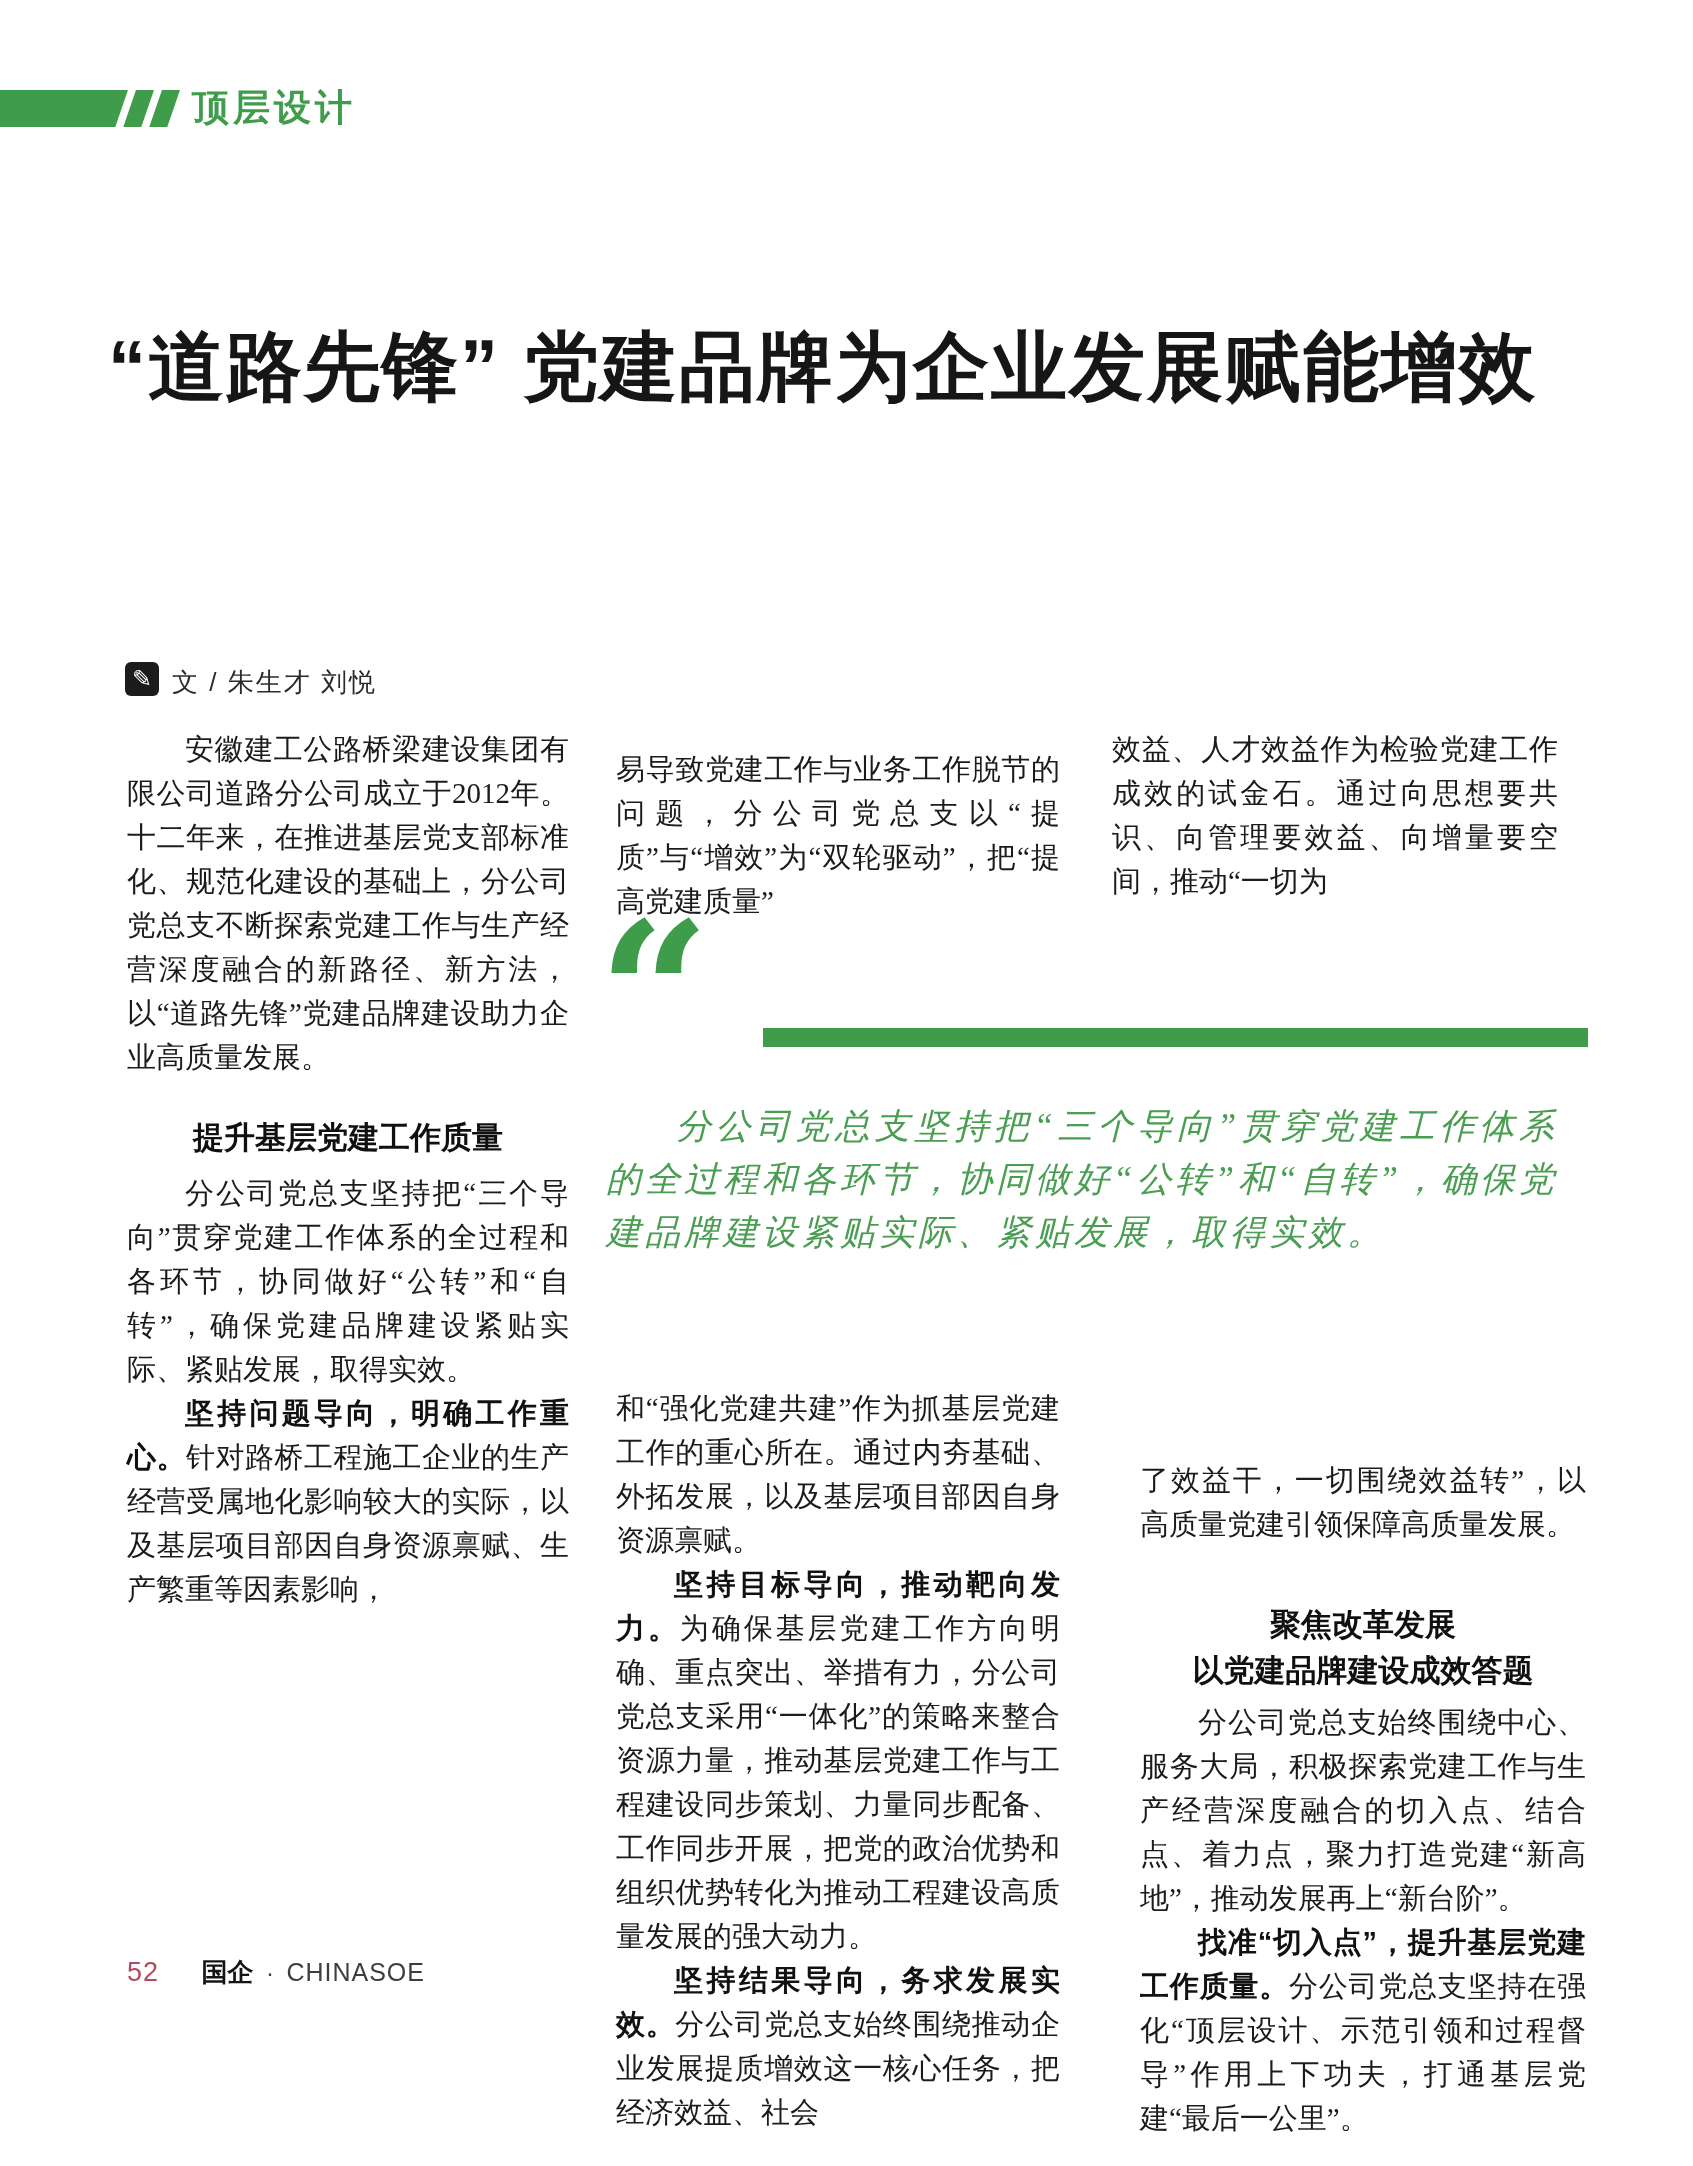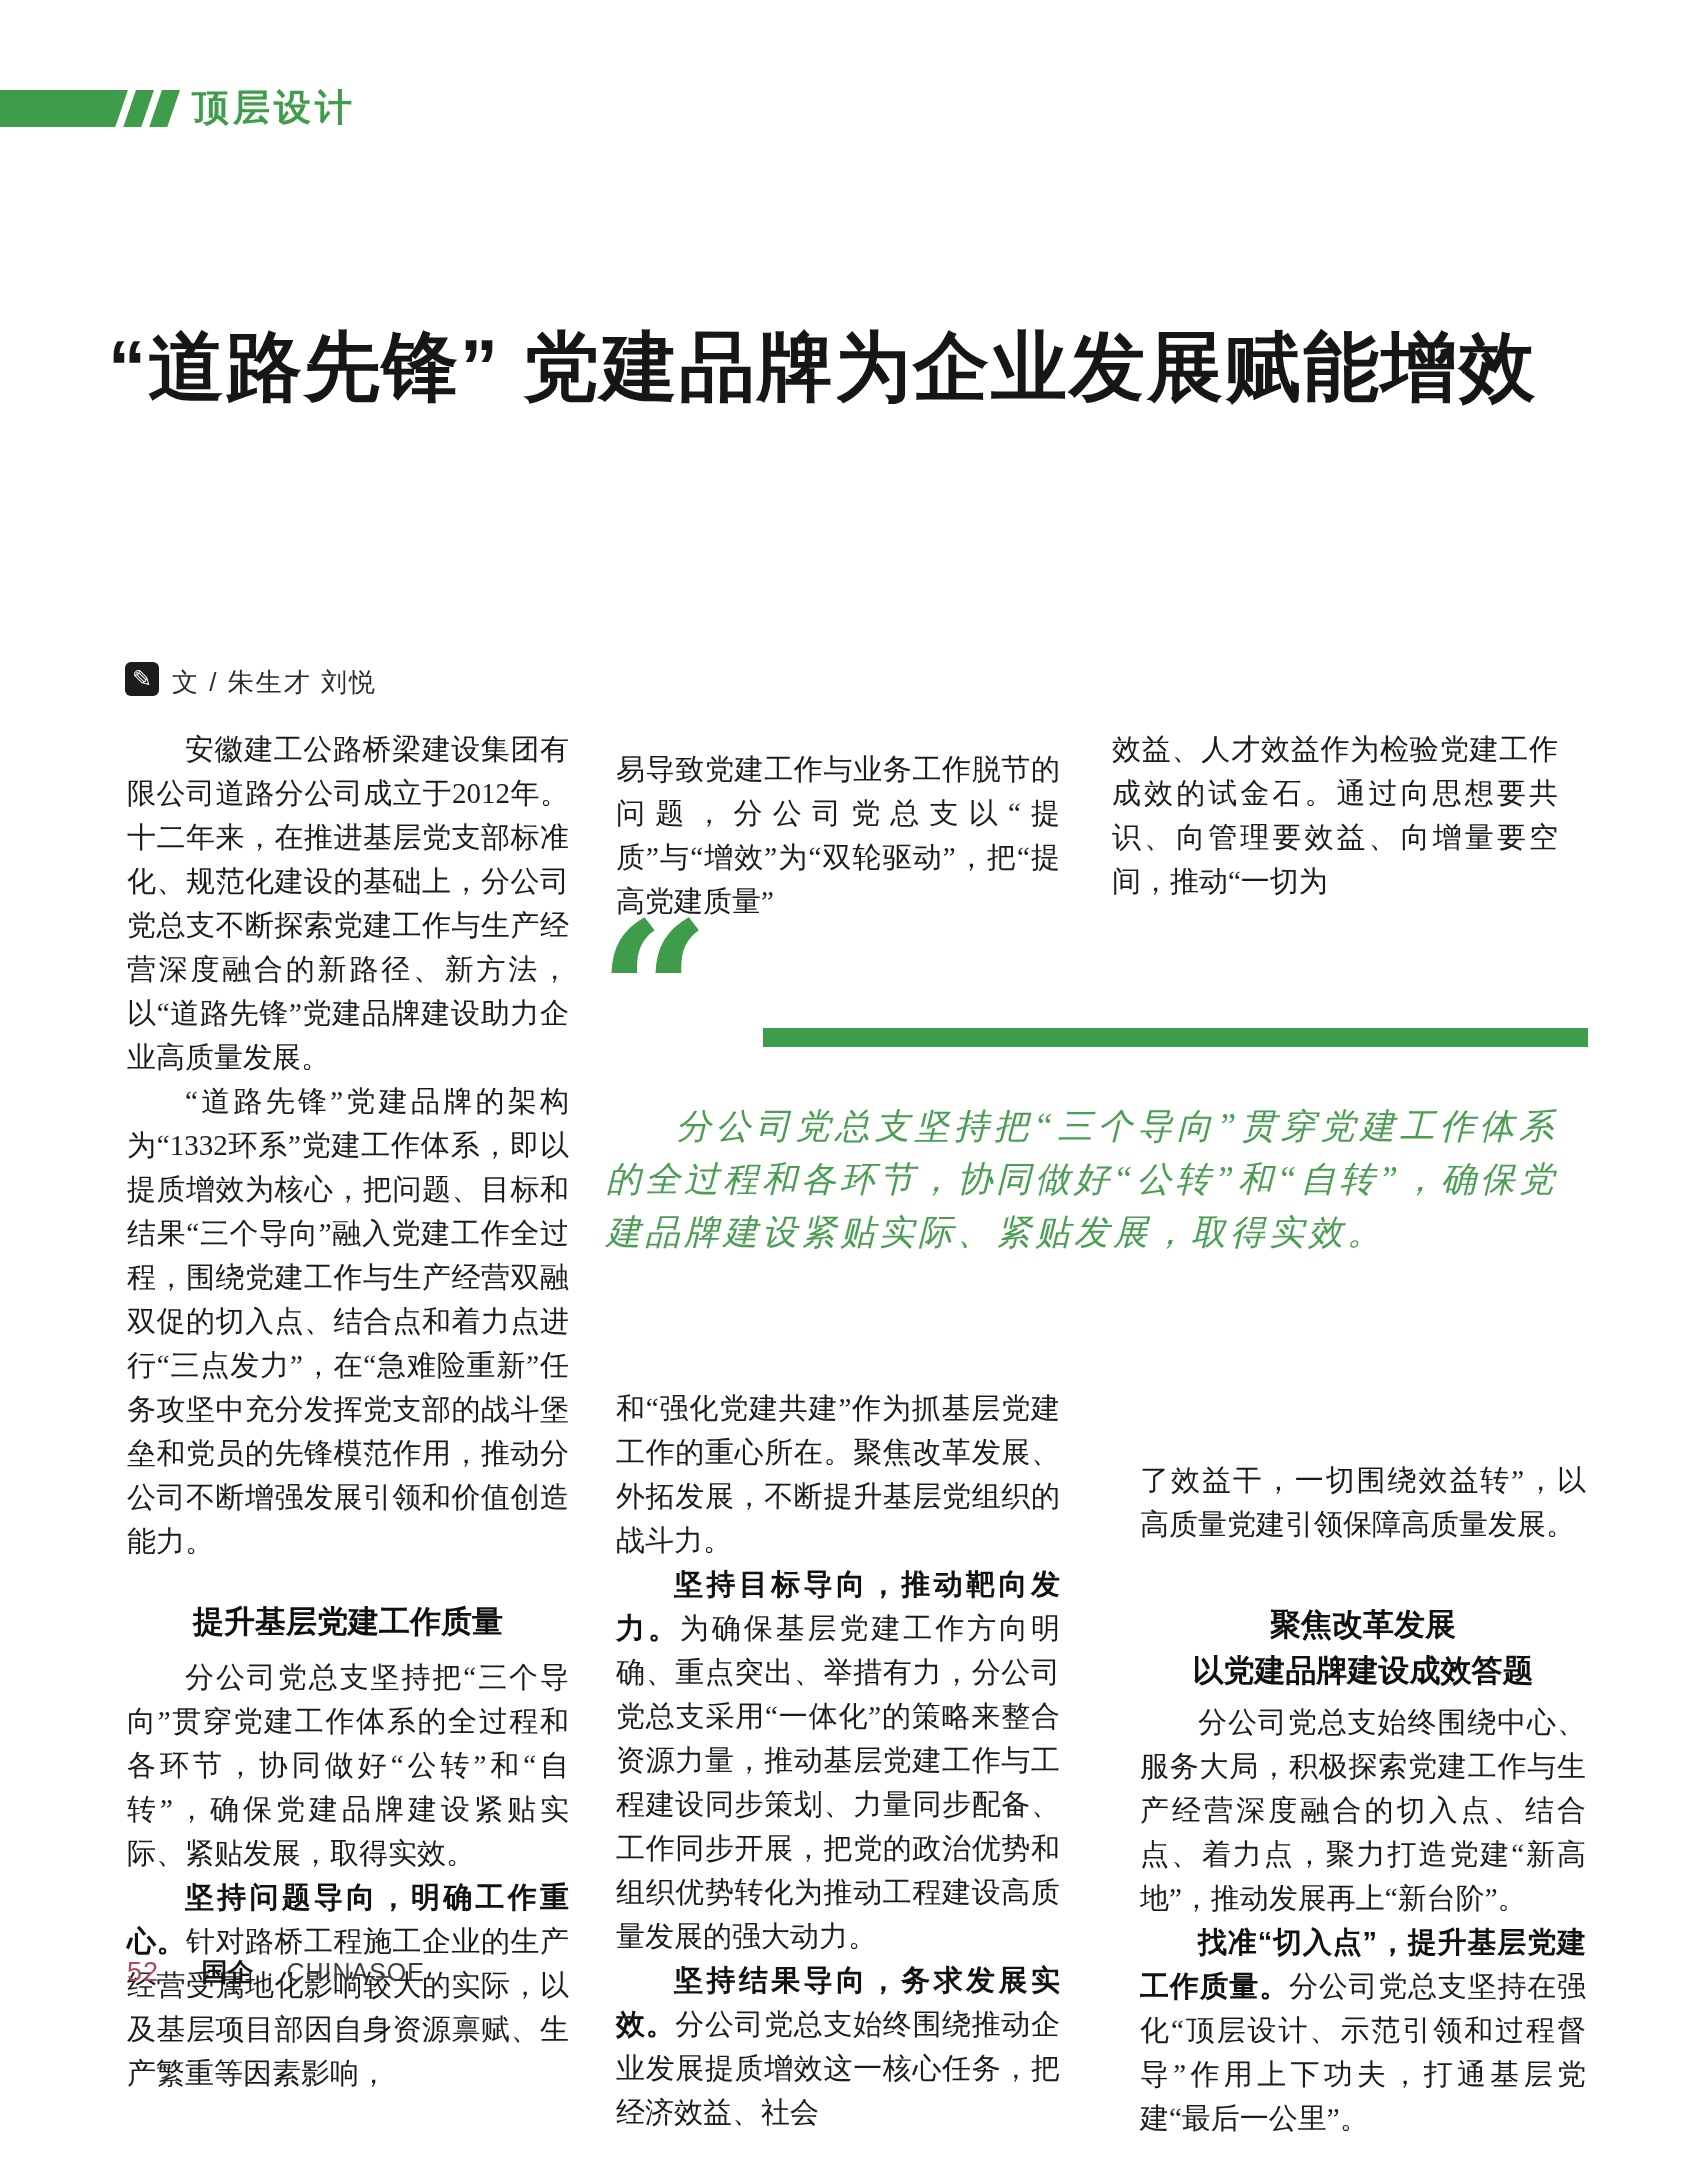--- a/index.html
+++ b/index.html
@@ -110,42 +110,41 @@
 
   <h1 class="article-title">“道路先锋” 党建品牌为企业发展赋能增效</h1>
 
   <div class="byline">
     <span class="pen-icon">✎</span>
     <span class="byline-text">文 / 朱生才  刘悦</span>
   </div>
 
   <div class="col col1">
     <p class="ind">安徽建工公路桥梁建设集团有限公司道路分公司成立于2012年。十二年来，在推进基层党支部标准化、规范化建设的基础上，分公司党总支不断探索党建工作与生产经营深度融合的新路径、新方法，以“道路先锋”党建品牌建设助力企业高质量发展。</p>
-    <p class="ind">“道路先锋”党建品牌的架构为“1332环系”党建工作体系，即以提质增效为核心，把问题、目标和结果“三个导向”融入党建工作全过程，围绕党建工作与生产经营双融双促的切入点、结合点和着力点进行“三点发力”，在“急难险重新”任务攻坚中充分发挥党支部的战斗堡垒和党员的先锋模范作用，推动分公司不断增强发展引领和价值创造能力。</p>
     <div class="col-heading hd-c1">
       <div>提升基层党建工作质量</div>
     </div>
     <p class="ind">分公司党总支坚持把“三个导向”贯穿党建工作体系的全过程和各环节，协同做好“公转”和“自转”，确保党建品牌建设紧贴实际、紧贴发展，取得实效。</p>
     <p class="ind"><span class="lead">坚持问题导向，明确工作重心。</span><span>针对路桥工程施工企业的生产经营受属地化影响较大的实际，以及基层项目部因自身资源禀赋、生产繁重等因素影响，</span></p>
   </div>
 
   <div class="col col2t">
     <p>易导致党建工作与业务工作脱节的问题，分公司党总支以“提质”与“增效”为“双轮驱动”，把“提高党建质量”</p>
   </div>
 
   <div class="col col3t">
     <p>效益、人才效益作为检验党建工作成效的试金石。通过向思想要共识、向管理要效益、向增量要空间，推动“一切为</p>
   </div>
 
   <div class="quote-mark">“</div>
   <div class="quote-bar"></div>
   <div class="quote-text">分公司党总支坚持把“三个导向”贯穿党建工作体系的全过程和各环节，协同做好“公转”和“自转”，确保党建品牌建设紧贴实际、紧贴发展，取得实效。</div>
 
   <div class="col col2b">
-    <p>和“强化党建共建”作为抓基层党建工作的重心所在。聚焦改革发展、外拓发展，不断提升基层党组织的战斗力。</p>
+    <p>和“强化党建共建”作为抓基层党建工作的重心所在。通过内夯基础、外拓发展，以及基层项目部因自身资源禀赋。</p>
     <p class="ind"><span class="lead">坚持目标导向，推动靶向发力。</span><span>为确保基层党建工作方向明确、重点突出、举措有力，分公司党总支采用“一体化”的策略来整合资源力量，推动基层党建工作与工程建设同步策划、力量同步配备、工作同步开展，把党的政治优势和组织优势转化为推动工程建设高质量发展的强大动力。</span></p>
     <p class="ind"><span class="lead">坚持结果导向，务求发展实效。</span><span>分公司党总支始终围绕推动企业发展提质增效这一核心任务，把经济效益、社会</span></p>
   </div>
 
   <div class="col col3b">
     <p>了效益干，一切围绕效益转”，以高质量党建引领保障高质量发展。</p>
     <div class="col-heading hd-c3">
       <div>聚焦改革发展</div>
       <div>以党建品牌建设成效答题</div>
     </div>

